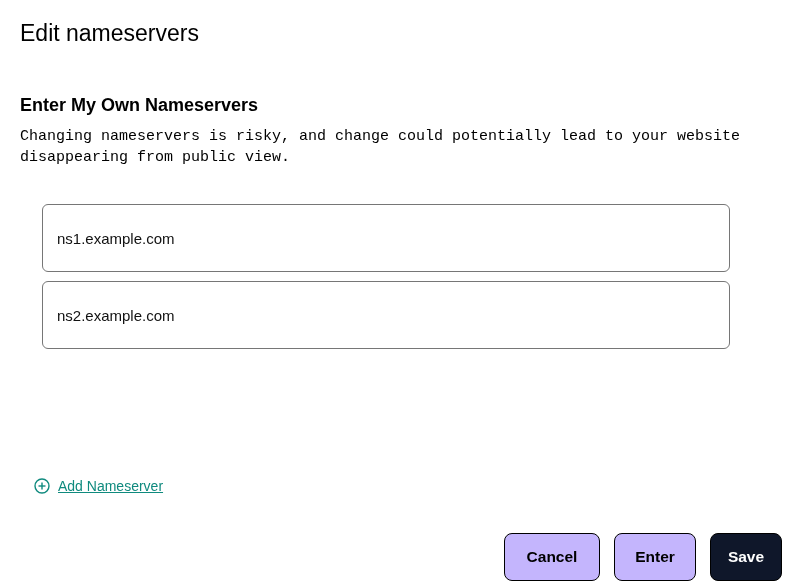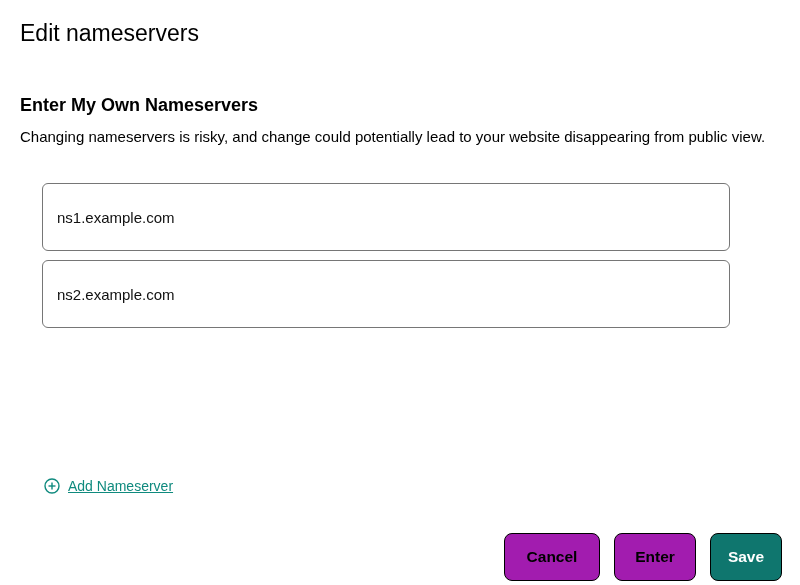--- a/index.html
+++ b/index.html
@@ -25,20 +25,21 @@
     font-size: 18px;
     font-weight: 700;
     margin-bottom: 10px;
     margin-top: 48px;
   }
   .warning {
     font-size: 15px;
     font-weight: 400;
     line-height: 1.4;
     margin-bottom: 36px;
+    font-family: Liberation Mono, monospace;
   }
   .inputs-wrap {
     padding-left: 22px;
     padding-right: 30px;
   }
   .ns-input {
     display: block;
     width: 688px;
     height: 68px;
     border: 1px solid #767676;
@@ -49,21 +50,21 @@
     margin-bottom: 9px;
     outline: none;
     background: #fff;
     color: #111;
   }
   .ns-input::placeholder {
     color: #888;
   }
   .add-row {
     position: absolute;
-    left: 44px;
+    left: 34px;
     top: 478px;
     display: flex;
     align-items: center;
     gap: 8px;
     cursor: pointer;
   }
   .add-row .plus-icon {
     width: 16px;
     height: 16px;
     color: #0f8a7e;
@@ -87,28 +88,28 @@
     font-size: 15.5px;
     font-weight: 600;
     padding: 0 20px;
     cursor: pointer;
     font-family: inherit;
     display: inline-flex;
     align-items: center;
     justify-content: center;
   }
   .btn-outline {
-    background: #a21caf;
+    background: #c4b5fd;
     border: 1.5px solid #000000;
     color: #000;
   }
   .btn-cancel { width: 96px; }
   .btn-back { width: 82px; }
   .btn-primary {
-    background: #0f766e;
+    background: #0f172a;
     border: 1.5px solid #000000;
     color: #ffffff;
     width: 72px;
   }
 </style>
 </head>
 <body>
 
 <h1 class="page-title">Edit nameservers</h1>
 <h2 class="subtitle">Enter My Own Nameservers</h2>

